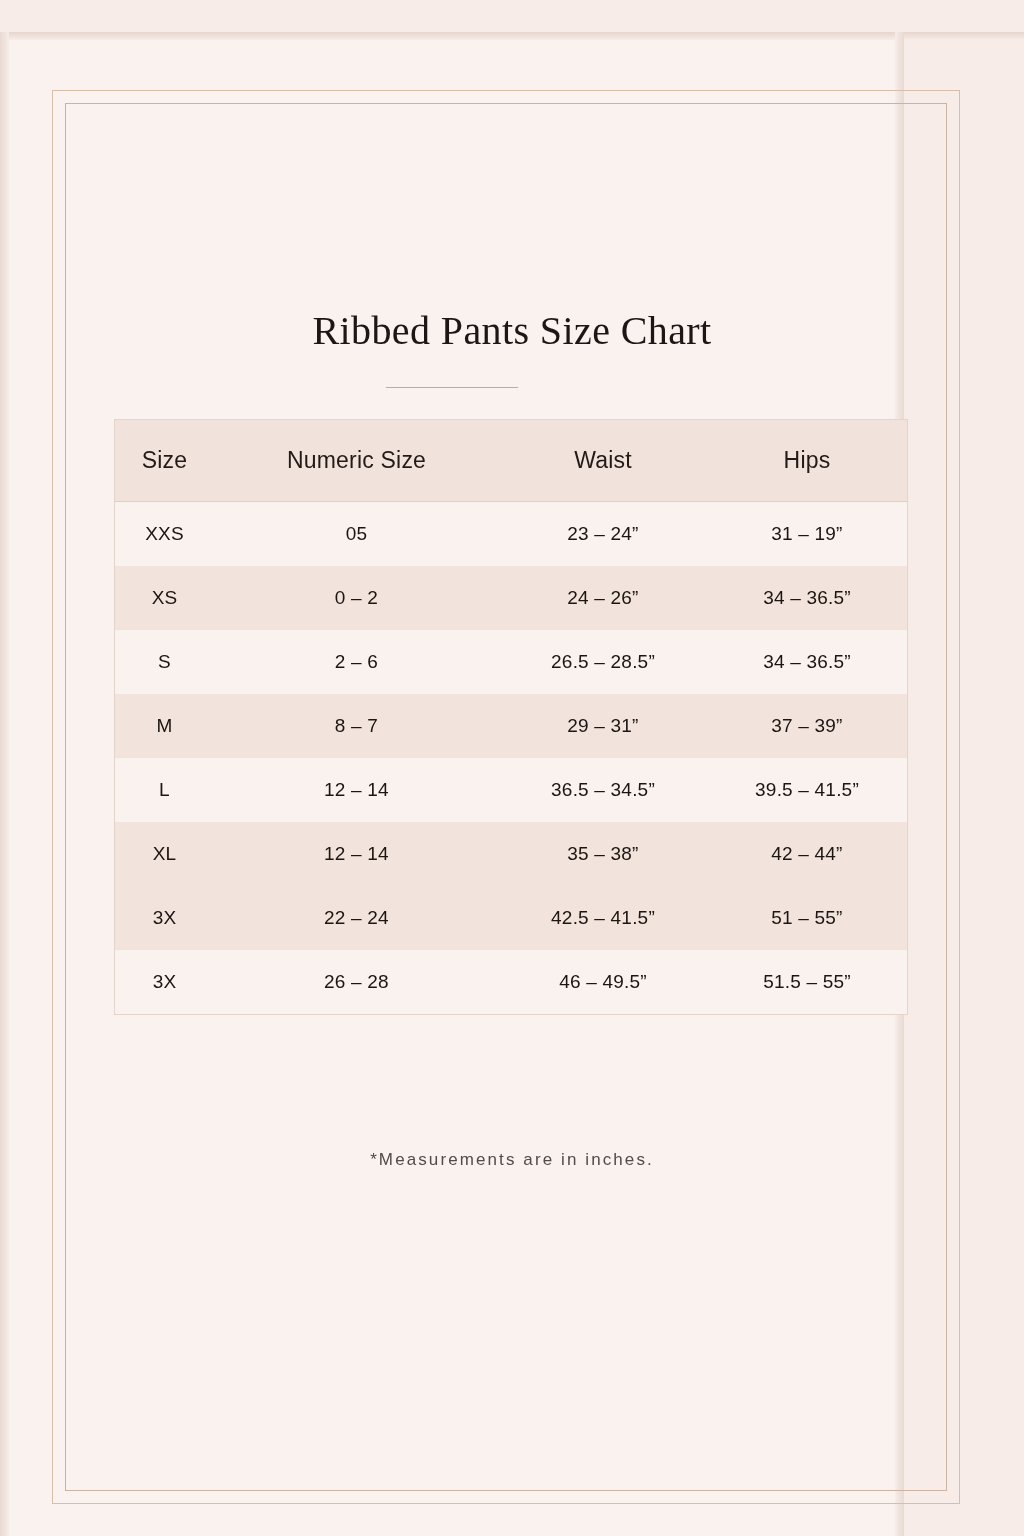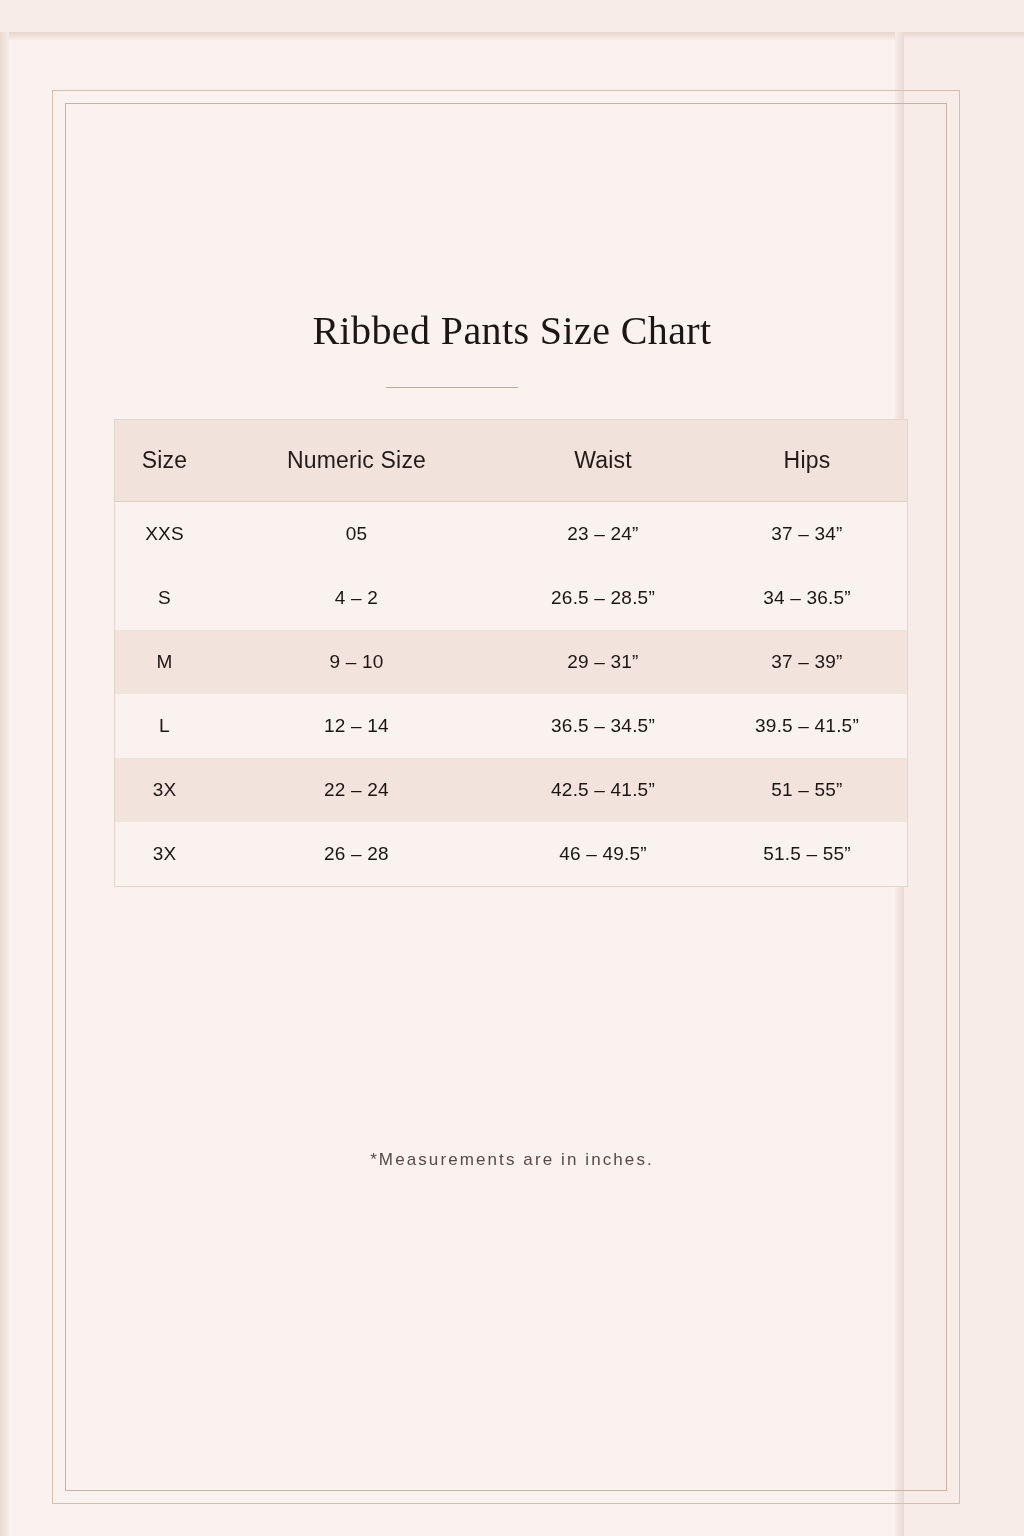--- a/index.html
+++ b/index.html
@@ -179,41 +179,53 @@
           <th>Numeric Size</th>
           <th>Waist</th>
           <th>Hips</th>
         </tr>
       </thead>
       <tbody>
         <tr class="row-light">
           <td>XXS</td>
           <td>05</td>
           <td>23 – 24”</td>
-          <td>37 – 34”</td>
+          <td>31 – 19”</td>
+        </tr>
+        <tr class="row-dark">
+          <td>XS</td>
+          <td>0 – 2</td>
+          <td>24 – 26”</td>
+          <td>34 – 36.5”</td>
         </tr>
         <tr class="row-light">
           <td>S</td>
-          <td>4 – 2</td>
+          <td>2 – 6</td>
           <td>26.5 – 28.5”</td>
           <td>34 – 36.5”</td>
         </tr>
         <tr class="row-dark">
           <td>M</td>
-          <td>9 – 10</td>
+          <td>8 – 7</td>
           <td>29 – 31”</td>
           <td>37 – 39”</td>
         </tr>
         <tr class="row-light">
           <td>L</td>
           <td>12 – 14</td>
           <td>36.5 – 34.5”</td>
           <td>39.5 – 41.5”</td>
         </tr>
         <tr class="row-dark">
+          <td>XL</td>
+          <td>12 – 14</td>
+          <td>35 – 38”</td>
+          <td>42 – 44”</td>
+        </tr>
+        <tr class="row-dark">
           <td>3X</td>
           <td>22 – 24</td>
           <td>42.5 – 41.5”</td>
           <td>51 – 55”</td>
         </tr>
         <tr class="row-light">
           <td>3X</td>
           <td>26 – 28</td>
           <td>46 – 49.5”</td>
           <td>51.5 – 55”</td>

